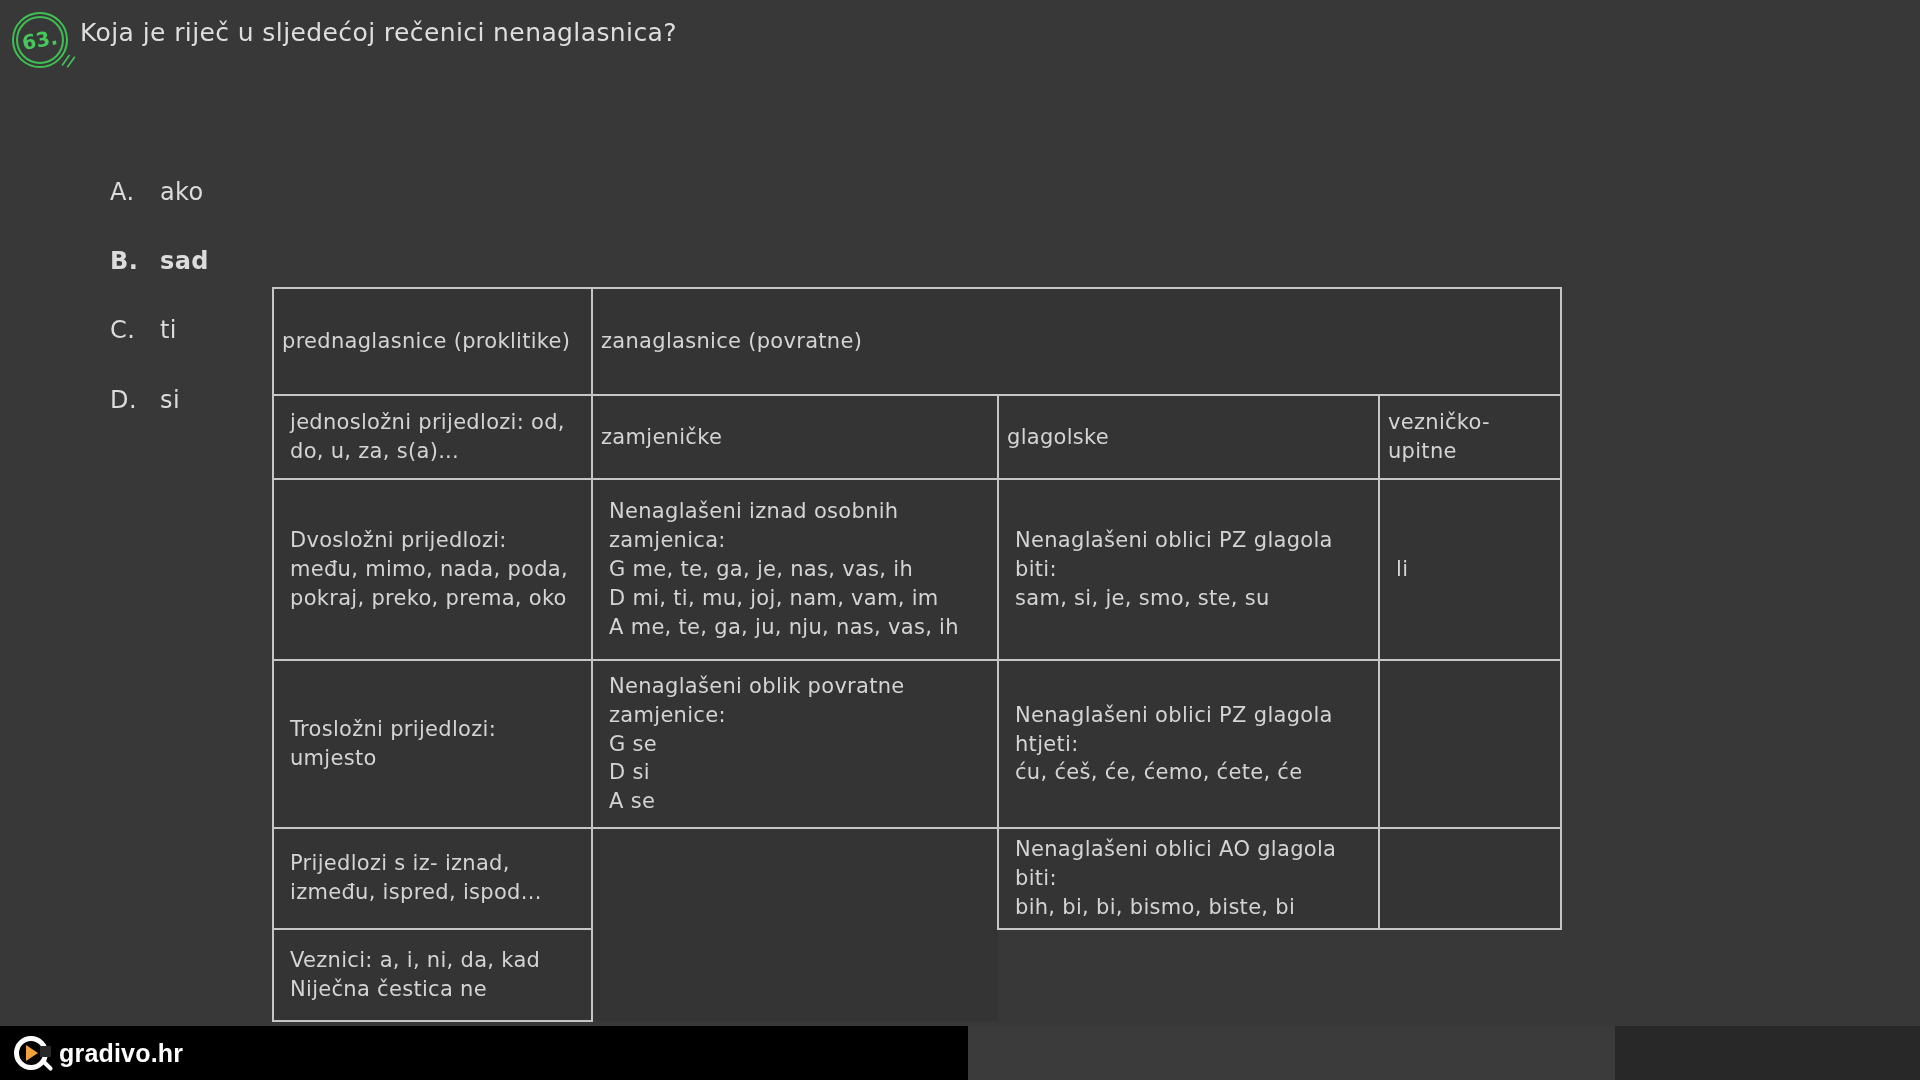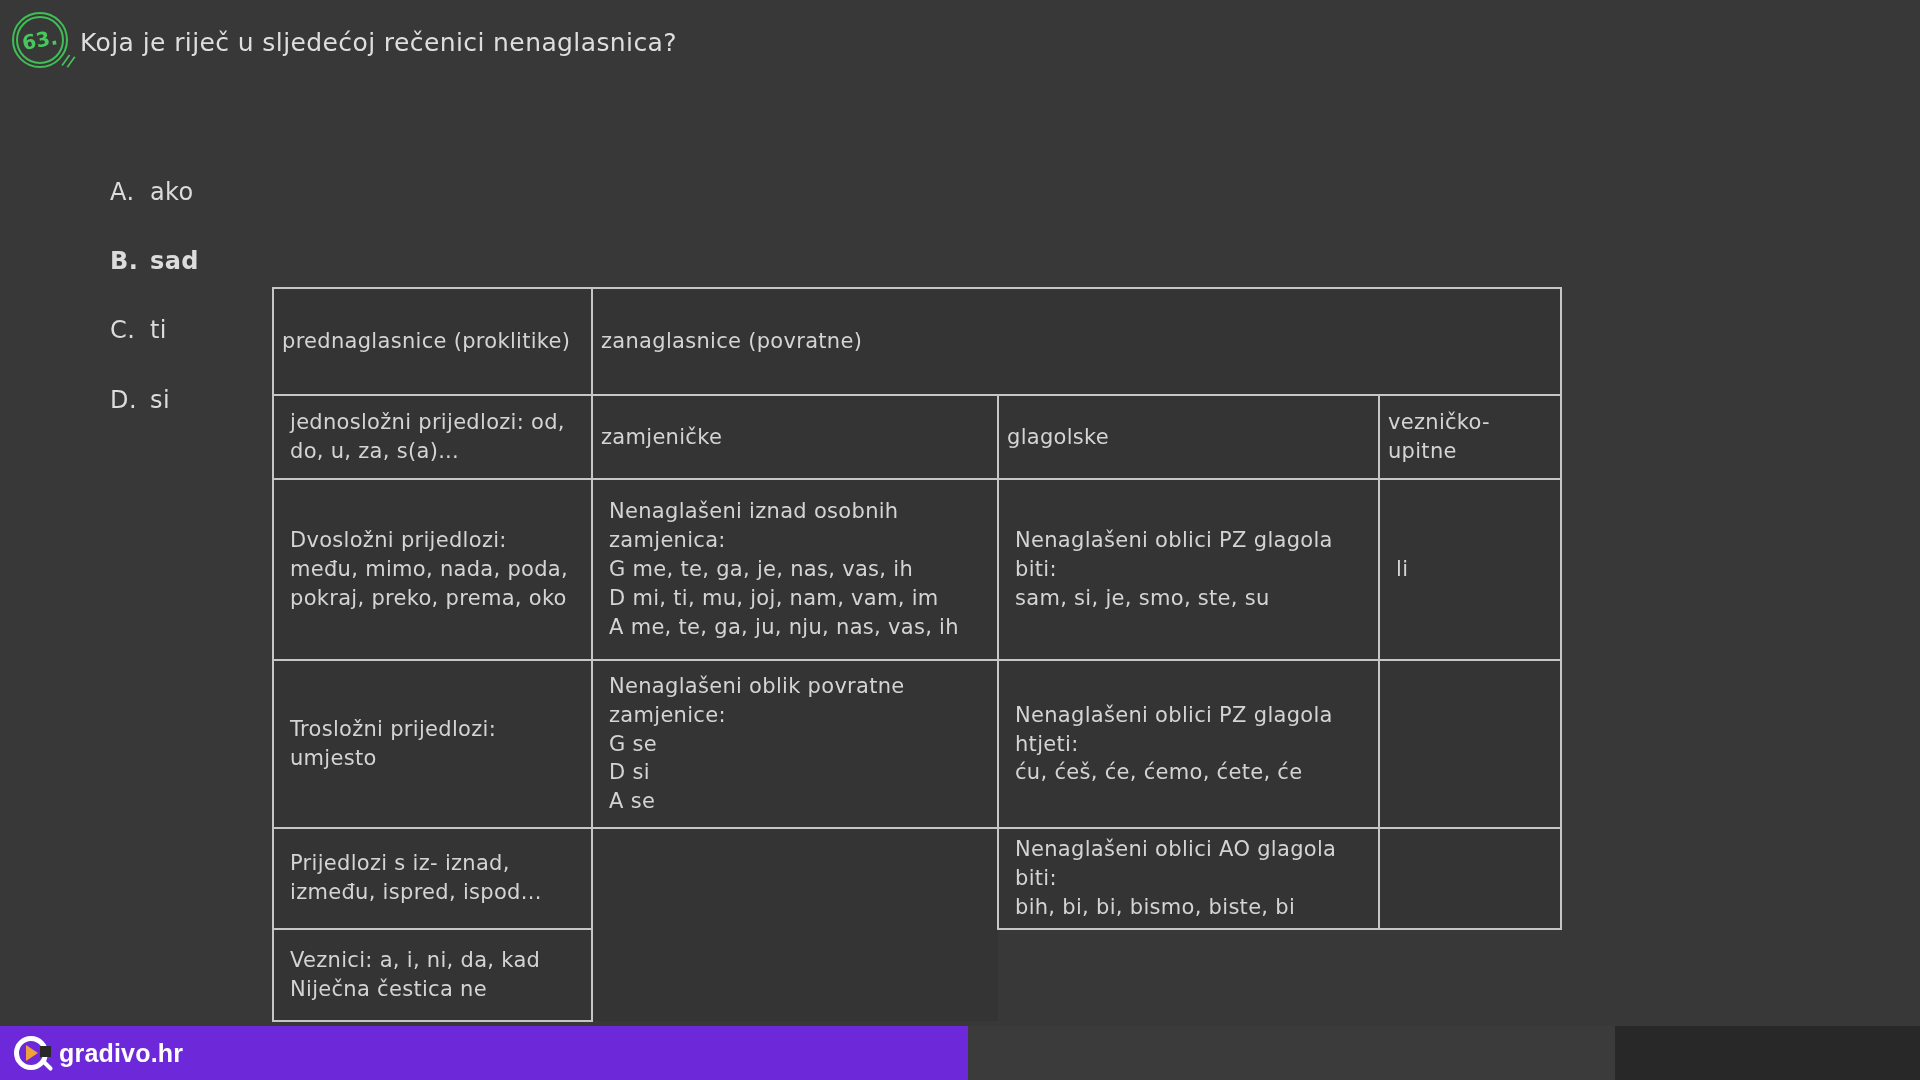--- a/index.html
+++ b/index.html
@@ -17,45 +17,45 @@
   .q-badge::before{
     content:"";position:absolute;inset:2px;border:2px solid #3fbf54;border-radius:50%;
   }
   .q-badge .num{
     color:#46c95c;font-size:20px;font-weight:600;transform:rotate(-10deg);
   }
   .q-badge .tick{
     position:absolute;right:-8px;bottom:-4px;color:#46c95c;
     font-size:15px;font-weight:700;transform:rotate(18deg);
   }
-  .q-text{position:absolute;left:80px;top:28px;font-size:25px;letter-spacing:.4px;color:#dedede;}
+  .q-text{position:absolute;left:80px;top:18px;font-size:25px;letter-spacing:.4px;color:#dedede;}
   .q-sentence{position:absolute;left:82px;top:92px;font-size:25px;letter-spacing:.4px;color:#dedede;}
   
   .option{position:absolute;left:110px;font-size:24px;letter-spacing:.4px;color:#dcdcdc;cursor:pointer;}
   .option .opt-label{display:inline-block;min-width:34px;}
-  .option .opt-text{margin-left:6px;}
+  .option .opt-text{margin-left:16px;}
   .opt-a{top:178px;} .opt-b{top:247px;font-weight:bold;} .opt-c{top:316px;} .opt-d{top:386px;}
   
   .table-caption{position:absolute;left:278px;top:246px;font-size:22px;letter-spacing:.4px;color:#d9d9d9;margin-top:40px;}
   table.klitike{
     position:absolute;left:272px;top:287px;width:1288px;
     border-collapse:collapse;table-layout:fixed;
     font-size:21px;line-height:1.38;letter-spacing:.3px;color:#d4d4d4;
   }
   table.klitike td{
     border:2px solid #c6c6c6;background:#343434;
     vertical-align:middle;padding:6px 12px 6px 16px;
     white-space:pre-line;
   }
   table.klitike td.center{text-align:left;padding:6px 8px;}
   table.klitike td.open-cell{border-bottom:none;border-right:none;}
   tr.r1{height:107px;} tr.r2{height:84px;} tr.r3{height:181px;}
   tr.r4{height:168px;} tr.r5{height:100px;} tr.r6{height:92px;}
   
-  .footer-a{position:absolute;left:0;top:1026px;width:968px;height:54px;background:#6d28d9;
+  .footer-a{position:absolute;left:0;top:1026px;width:968px;height:54px;background:#000000;
     display:flex;align-items:center;padding-left:14px;box-sizing:border-box;gap:11px;}
   .footer-b{position:absolute;left:968px;top:1026px;width:647px;height:54px;background:#3b3b3b;}
   .footer-c{position:absolute;left:1615px;top:1026px;width:305px;height:54px;background:#282828;}
   .logo-icon{position:relative;width:34px;height:34px;flex:0 0 auto;}
   .logo-ring{position:absolute;inset:0;border:5px solid #ffffff;border-radius:50%;}
   .logo-gap{position:absolute;right:-3px;top:10px;width:11px;height:11px;background:#282828;}
   .logo-tail{position:absolute;right:-1px;bottom:-2px;width:4px;height:14px;background:#ffffff;border-radius:2px;transform:rotate(-45deg);}
   .logo-play{position:absolute;left:12px;top:9px;width:0;height:0;
     border-left:12px solid #f0a13a;border-top:8px solid transparent;border-bottom:8px solid transparent;}
   .brand{font-family:"Liberation Sans",sans-serif;font-weight:700;font-size:25px;color:#ffffff;letter-spacing:.2px;}

